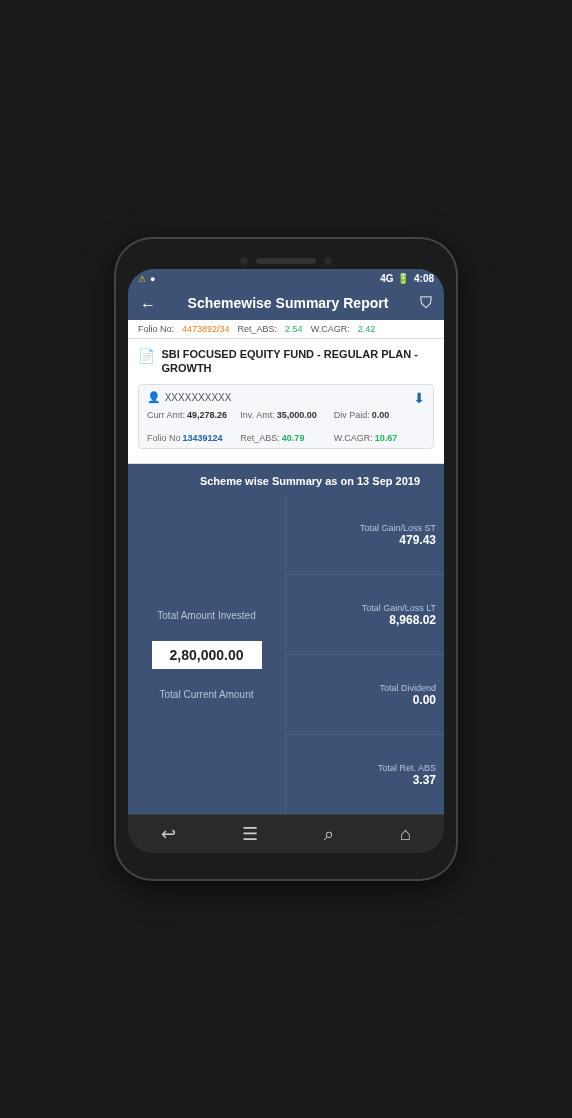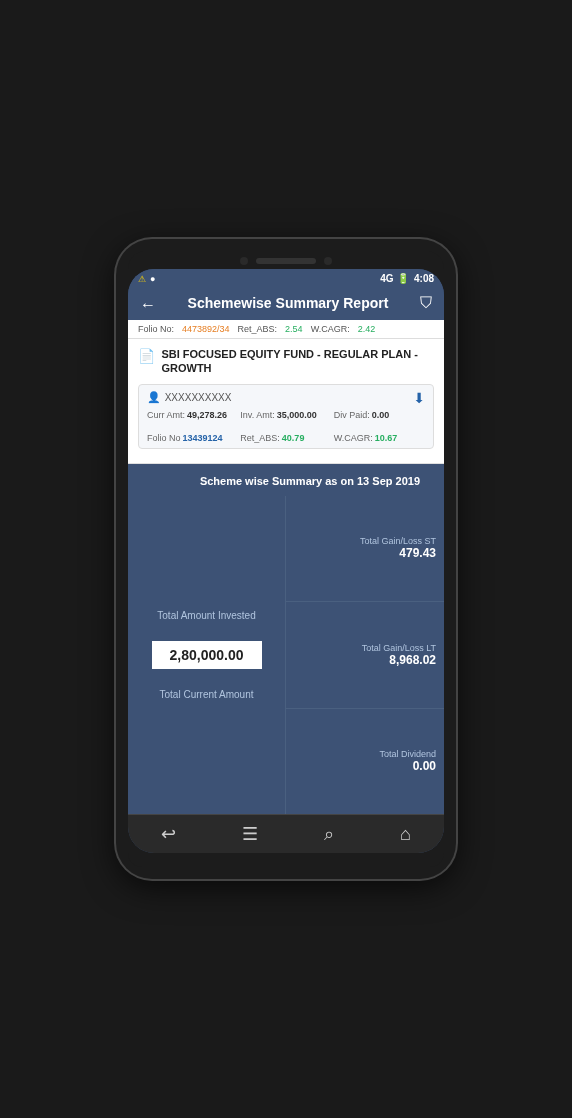--- a/index.html
+++ b/index.html
@@ -411,20 +411,24 @@
                 <span class="summary-right-value">479.43</span>
               </div>
               <div class="summary-right-item">
                 <span class="summary-right-label">Total Gain/Loss LT</span>
                 <span class="summary-right-value">8,968.02</span>
               </div>
               <div class="summary-right-item">
                 <span class="summary-right-label">Total Dividend</span>
                 <span class="summary-right-value">0.00</span>
               </div>
+              <div class="summary-right-item">
+                <span class="summary-right-label">Total Ret. ABS</span>
+                <span class="summary-right-value">3.37</span>
+              </div>
             </div>
         </div>
 
       </div>
 
       <div class="bottom-nav">
         <span class="nav-icon">↩</span>
         <span class="nav-icon">☰</span>
         <span class="nav-icon">⌕</span>
         <span class="nav-icon">⌂</span>

